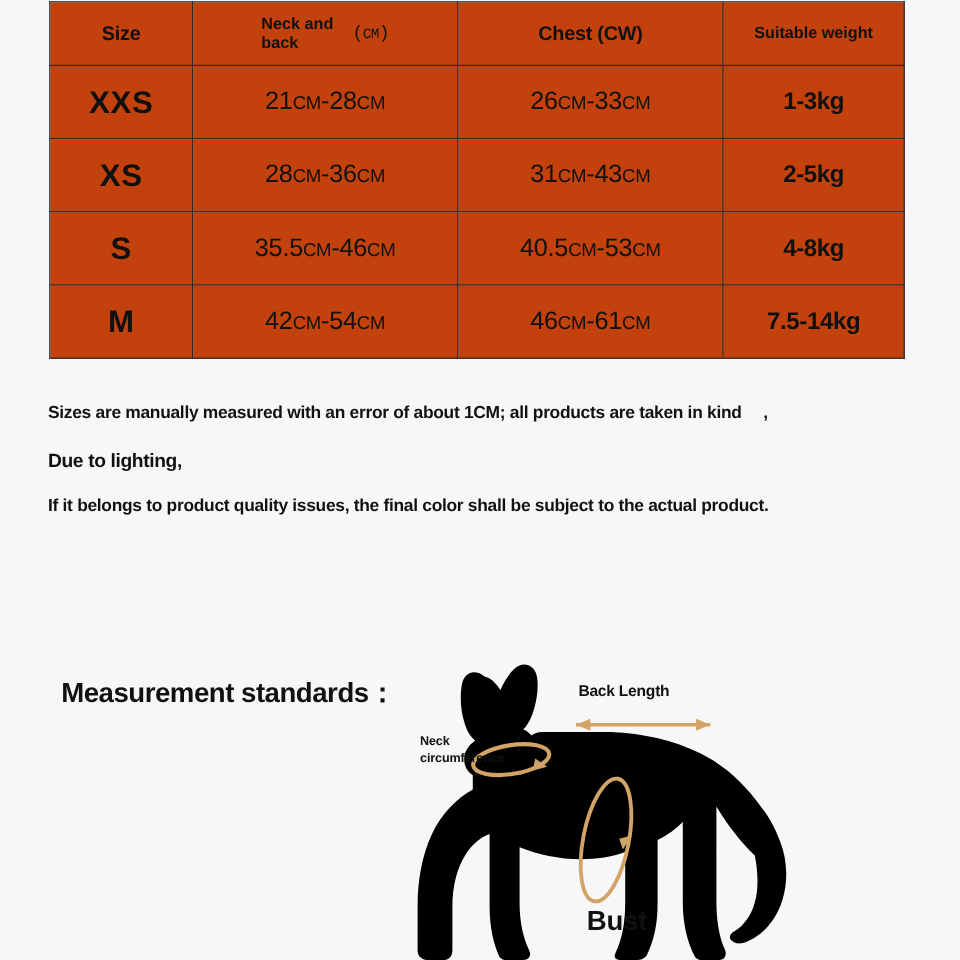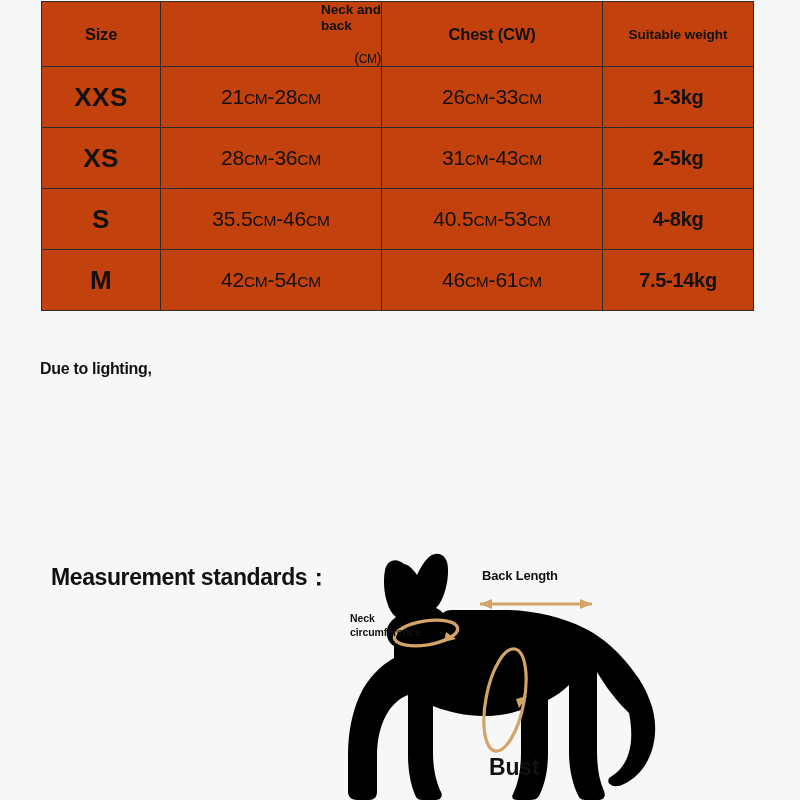--- a/index.html
+++ b/index.html
@@ -50,32 +50,32 @@
     font-size: 16.5px;
     letter-spacing: -0.2px;
   }
   .th-label-sm {
     font-weight: bold;
     font-size: 13.5px;
     line-height: 1.15;
   }
   .neck-head-inner {
     display: flex;
-    align-items: flex-end;
+    align-items: center;
     justify-content: center;
     gap: 16px;
-    flex-direction: column;
   }
   .neck-head-inner .two-line {
     text-align: left;
   }
   .cm-paren {
     font-size: 15px;
     font-weight: normal;
     letter-spacing: -0.5px;
+    font-family: Liberation Mono, monospace;
   }
   .cm-paren .cm-sm {
     font-size: 12px;
   }
 
   .cell-size {
     font-weight: bold;
     font-size: 26px;
     letter-spacing: 0.5px;
   }
@@ -246,23 +246,27 @@
         <td><span class="cell-size">M</span></td>
         <td><span class="cell-measure">42<span class="u">CM</span>-54<span class="u">CM</span></span></td>
         <td><span class="cell-measure">46<span class="u">CM</span>-61<span class="u">CM</span></span></td>
         <td><span class="cell-weight">7.5-14kg</span></td>
       </tr>
     </tbody>
   </table>
 </div>
 
 <div class="notes">
+  <div class="note-line1">
+    <span>Sizes are manually measured with an error of about 1CM; all products are taken in kind</span><span class="trail-comma">,</span>
+  </div>
   <div class="note-line2">
     <span class="note-strong">Due to lighting,</span>
   </div>
+  <div class="note-line3">If it belongs to product quality issues, the final color shall be subject to the actual product.</div>
 </div>
 
 <div class="diagram">
 
   <svg class="dog-svg" width="800" height="280" viewBox="0 0 800 280">
 
     <g>
       <path fill="#000000" d="
         M 404 44
         C 396 37, 387 40, 385 50

